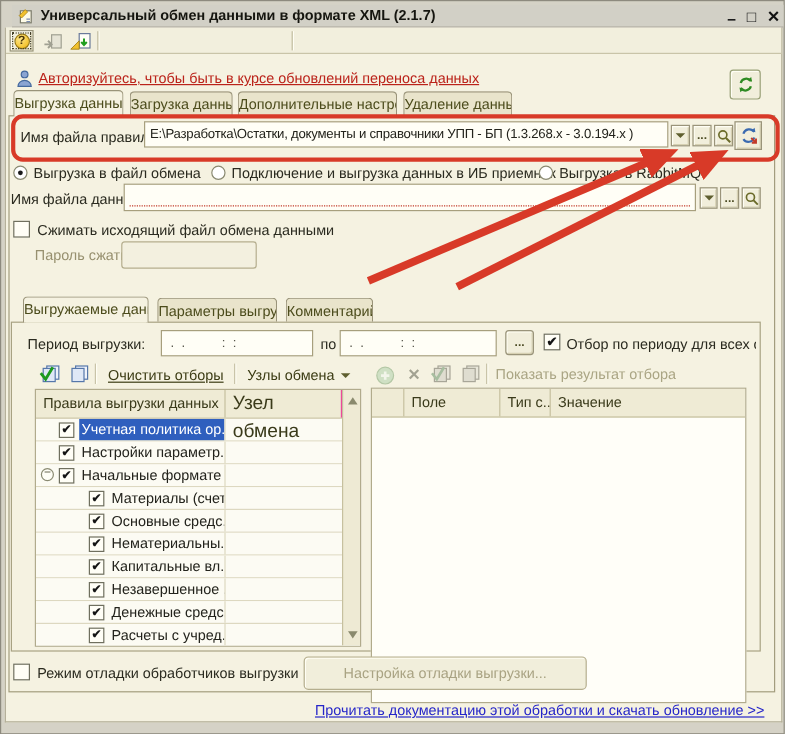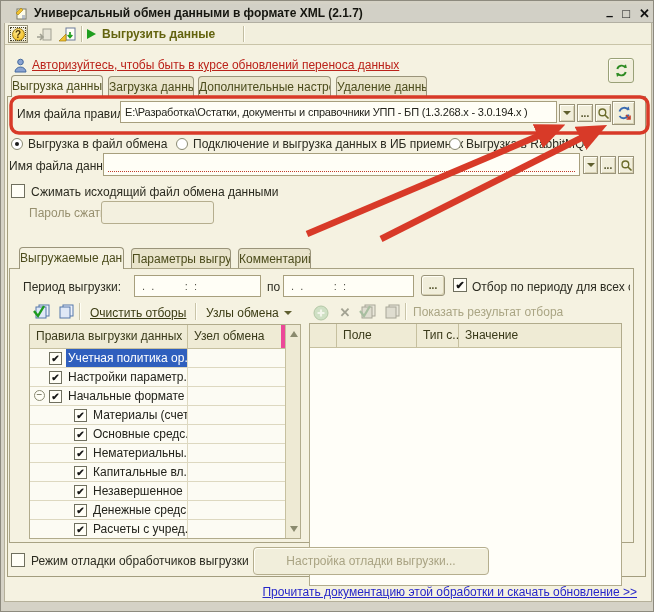--- a/index.html
+++ b/index.html
@@ -85,21 +85,21 @@
   .vsep{position:absolute;z-index:6;width:1px;background:#c9c4a8;box-shadow:1px 0 0 #fffef4;}
   .disabled-label{position:absolute;z-index:6;font-size:12px;color:#aaa584;white-space:nowrap;}
   .xglyph{font-size:13px;font-weight:bold;color:#a2a292;}
 
   
   .ltable{position:absolute;left:28px;top:323px;width:272px;height:215px;border:1px solid #b1ab8c;
           background:#fcfbf3;z-index:6;overflow:hidden;}
   .lt-header{display:flex;height:24px;background:#efebd5;border-bottom:1px solid #c6c09f;}
   .lt-h1{width:158px;border-right:1px solid #c6c09f;font-size:12px;color:#3a3a1a;line-height:23px;padding-left:6px;
          white-space:nowrap;overflow:hidden;}
-  .lt-h2{width:97px;border-right:4px solid #ec4899;font-size:12px;color:#3a3a1a;line-height:23px;padding-left:6px;}
+  .lt-h2{width:97px;border-right:1px solid #ec4899;font-size:16px;color:#3a3a1a;line-height:23px;padding-left:6px;}
   .scrollcol{position:absolute;right:0;top:0;bottom:0;width:15px;background:#eeead4;border-left:1px solid #c6c09f;}
   .sarrow-up{position:absolute;top:6px;left:4px;width:0;height:0;border-bottom:6px solid #8a8a6e;
              border-left:4px solid transparent;border-right:4px solid transparent;}
   .sarrow-dn{position:absolute;bottom:6px;left:4px;width:0;height:0;border-top:6px solid #8a8a6e;
              border-left:4px solid transparent;border-right:4px solid transparent;}
   .trow{display:flex;height:19px;border-bottom:1px solid #ddd8c0;background:#fcfbf3;}
   .tc1{width:158px;display:flex;align-items:center;position:relative;border-right:1px solid #ddd8c0;overflow:hidden;}
   .ind0{padding-left:19px;}
   .ind1{padding-left:44px;}
   .expander{position:absolute;left:4px;top:3px;width:11px;height:11px;border:1px solid #8a8a72;border-radius:50%;
@@ -158,24 +158,20 @@
       </svg>
     </span>
     <span class="tico" style="left:52px;">
       <svg width="18" height="16" viewBox="0 0 18 16">
         <rect x="8" y="1" width="9" height="12" fill="#fffef6" stroke="#6a7a9a"></rect>
         <path d="M1 14 L8 7 L8 14 Z" fill="#f2c12e" stroke="#a07d10" stroke-width="0.7"></path>
         <path d="M12 5 v5 M9.7 8 L12 10.5 L14.3 8" stroke="#1f9e1f" stroke-width="1.7" fill="none"></path>
       </svg>
     </span>
     <span class="tsep" style="left:76px;"></span>
-    <span class="run-btn">
-      <span class="play"></span>
-      <span class="run-label">Выгрузить данные</span>
-    </span>
     <span class="tsep" style="left:238px;"></span>
   </div>
 
   <svg class="person-icon" viewBox="0 0 13 15">
     <circle cx="6.5" cy="4" r="2.8" fill="#8aa4d2" stroke="#44699e"></circle>
     <path d="M1 14 a5.5 5 0 0 1 11 0 z" fill="#8aa4d2" stroke="#44699e"></path>
   </svg>
   <a class="auth-link">Авторизуйтесь, чтобы быть в курсе обновлений переноса данных</a>
 
   <div class="refresh-top">

